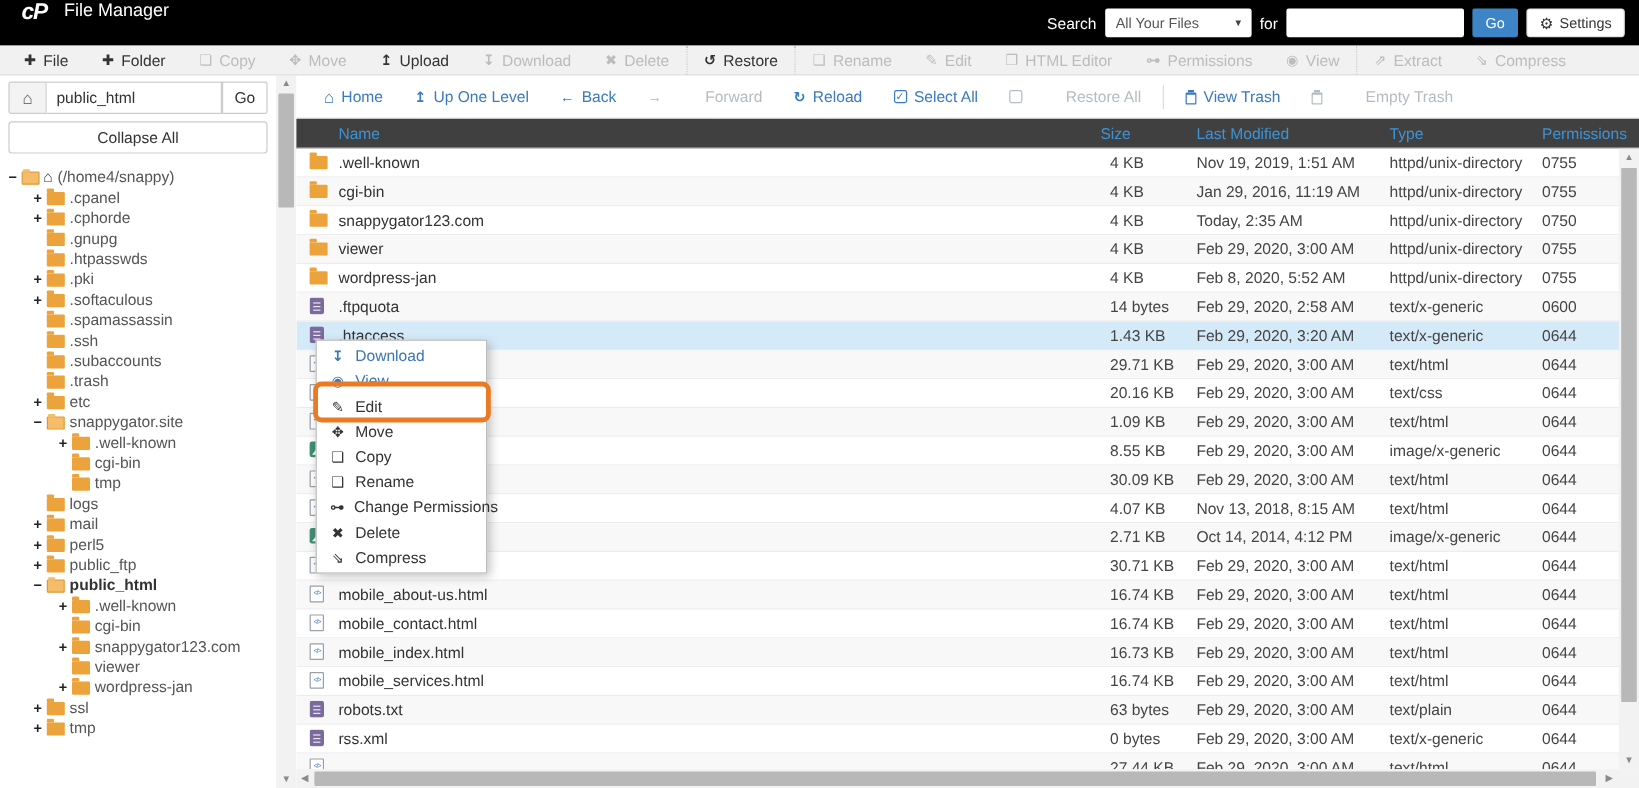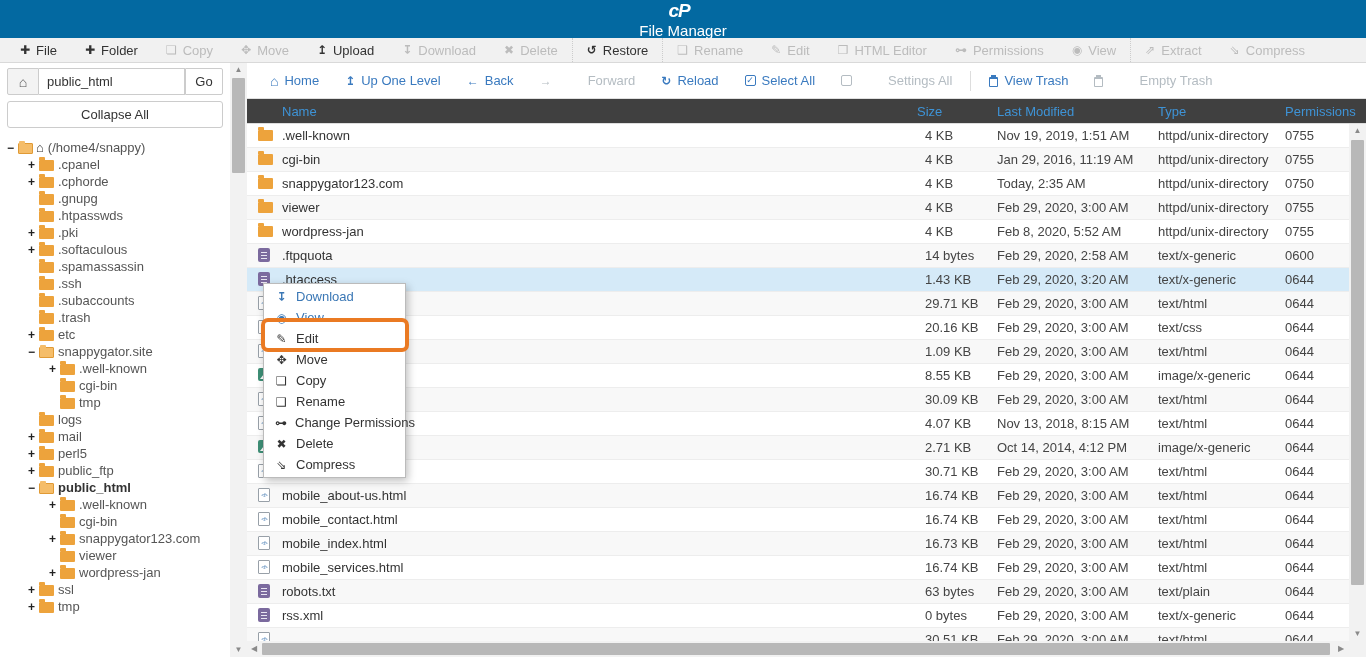--- a/index.html
+++ b/index.html
@@ -1,21 +1,21 @@
 <!DOCTYPE html>
 <html><head>
 <meta charset="utf-8">
 <style>
   html,body{margin:0;padding:0;width:1366px;height:657px;overflow:hidden;
     font-family:"Liberation Sans","DejaVu Sans",sans-serif;background:#fff;}
   *{box-sizing:border-box;}
 
   
-  .header{position:absolute;top:0;left:0;width:1366px;height:38px;background:#0369a1;
-    display:flex;align-items:center;padding:0 12px;flex-direction:column;}
+  .header{position:absolute;top:0;left:0;width:1366px;height:38px;background:#000000;
+    display:flex;padding:0 12px;}
   .logo{color:#fff;font-size:19px;font-weight:bold;font-style:italic;letter-spacing:-1px;margin:0 14px 0 6px;}
   .app-title{color:#fff;font-size:15px;}
   .header-right{margin-left:auto;display:flex;align-items:center;gap:7px;}
   .hdr-label{color:#fff;font-size:13px;}
   .scope-select{background:#fff;height:24px;width:122px;border-radius:2px;display:flex;align-items:center;
     font-size:12px;color:#555;cursor:pointer;}
   .scope-text{flex:1;padding-left:9px;}
   .scope-caret{width:22px;height:100%;display:flex;align-items:center;justify-content:center;font-size:8px;color:#444;}
   .search-input{height:24px;width:148px;border:none;border-radius:2px;font-size:12px;padding:0 7px;outline:none;background:#fff;}
   .go-btn{height:24px;background:#3d85c6;color:#fff;border:none;border-radius:2px;font-size:12px;padding:0 11px;cursor:pointer;}
@@ -485,21 +485,21 @@
           <span>Reload</span>
         </div>
 
         <div class="nav-item" data-state="enabled">
           <span class="g" data-icon="checkbox-checked-icon"></span>
           <span>Select All</span>
         </div>
 
         <div class="nav-item" data-state="disabled">
           <span class="g" data-icon="checkbox-empty-icon"></span>
-          <span>Settings All</span>
+          <span>Restore All</span>
         </div>
       </div>
     <div class="nav-divider"></div>
     <div class="nav-group">
 
         <div class="nav-item" data-state="enabled">
           <span class="g" data-icon="trash-icon"></span>
           <span>View Trash</span>
         </div>
 
@@ -705,21 +705,21 @@
         <span class="cell c-name">rss.xml</span>
         <span class="cell c-size">0 bytes</span>
         <span class="cell c-mod">Feb 29, 2020, 3:00 AM</span>
         <span class="cell c-type">text/x-generic</span>
         <span class="cell c-perm">0644</span>
       </div>
 
       <div class="row" data-state="">
         <span class="f-icon cell-icon" data-icon="code-icon"></span>
         <span class="cell c-name"></span>
-        <span class="cell c-size">30.51 KB</span>
+        <span class="cell c-size">27.44 KB</span>
         <span class="cell c-mod">Feb 29, 2020, 3:00 AM</span>
         <span class="cell c-type">text/html</span>
         <span class="cell c-perm">0644</span>
       </div>
     </div>
 
   <div class="v-scroll">
     <div class="sb-arrow" style="top:0;">▲</div>
     <div class="sb-thumb" style="top:16px;height:445px;"></div>
     <div class="sb-arrow" style="bottom:0;">▼</div>

